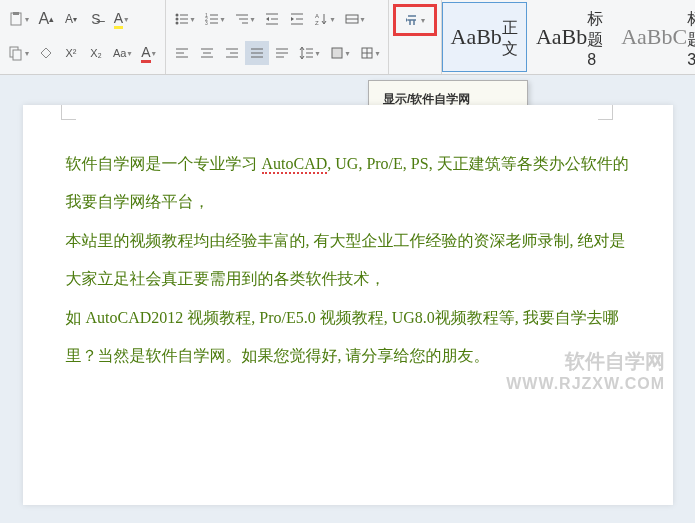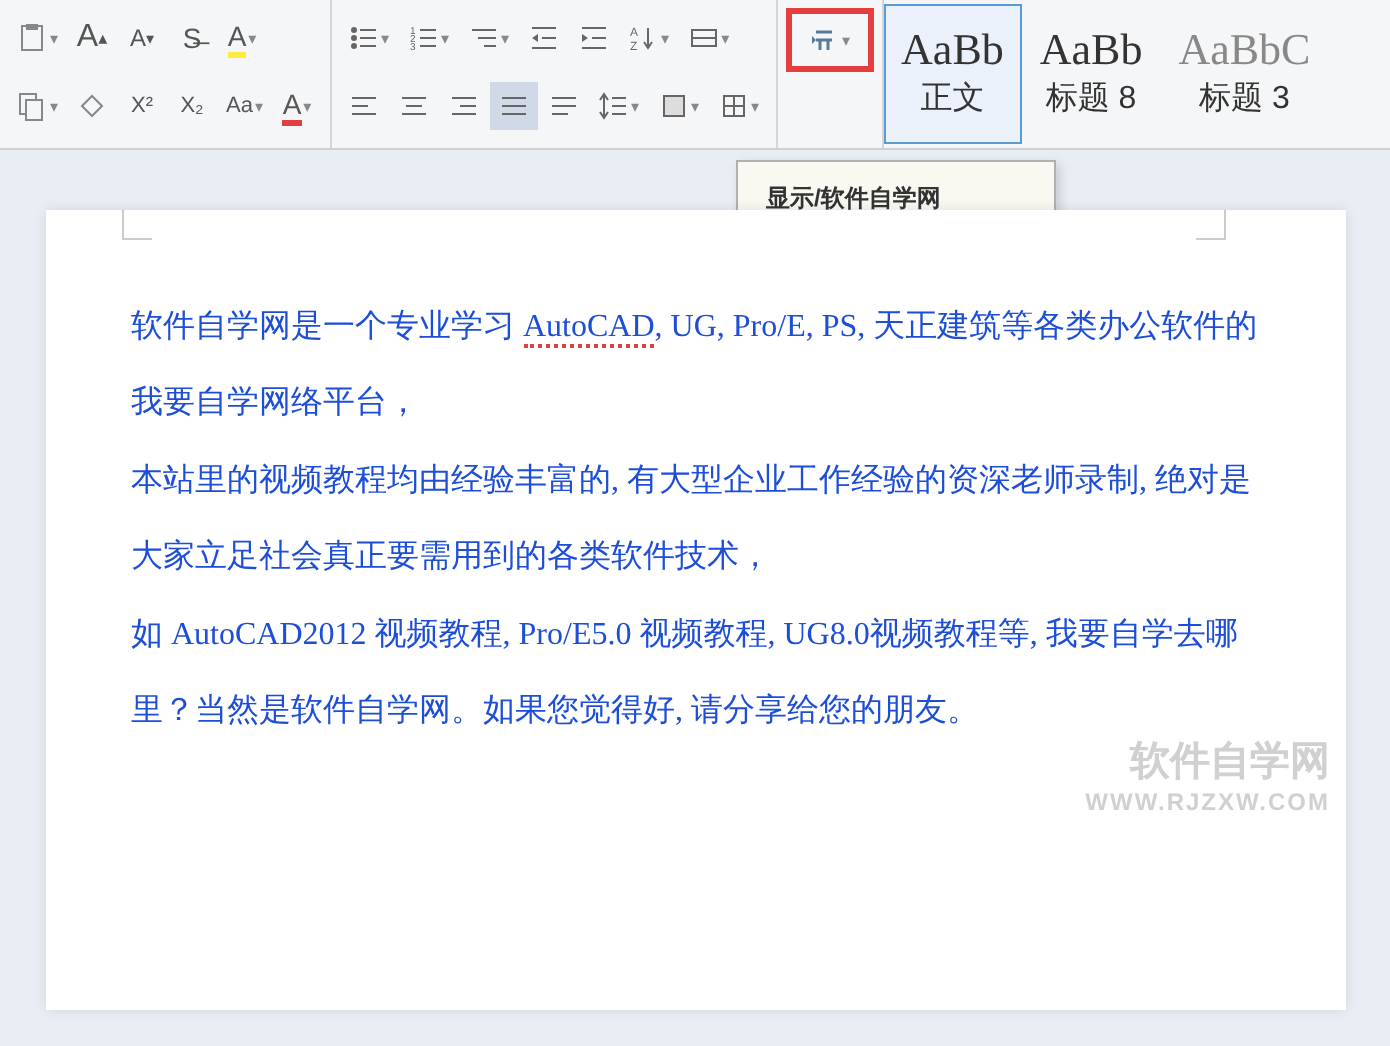--- a/index.html
+++ b/index.html
@@ -10,40 +10,40 @@
     .ribbon-group { display: flex; flex-direction: column; padding: 2px 4px; border-right: 1px solid #d5d5d5; }
     .btn-row { display: flex; align-items: center; gap: 1px; height: 34px; }
     
     .rbtn { display: flex; align-items: center; justify-content: center; min-width: 24px; height: 24px; padding: 2px 3px; cursor: pointer; color: #555; font-size: 14px; border: 1px solid transparent; }
     .rbtn svg { width: 16px; height: 16px; }
     .rbtn .dd { font-size: 8px; color: #888; margin-left: 1px; }
     
     .highlighted-btn { border: 3px solid #e63e3e !important; padding: 4px 6px; height: 32px; min-width: 44px; }
     
     .styles-group { display: flex; align-items: stretch; padding: 2px 0; }
-    .style-item { display: flex; flex-direction: column; align-items: center; justify-content: center; padding: 2px 8px; cursor: pointer; border: 1px solid transparent; }
+    .style-item { display: flex; align-items: center; justify-content: center; padding: 2px 8px; cursor: pointer; border: 1px solid transparent; }
     .style-item.selected { border: 1px solid #5a9bd5; background: #eaf1fa; }
     .style-preview { font-family: Georgia, serif; font-size: 22px; color: #888; line-height: 1; }
     .style-preview.dark { color: #333; }
     .style-label { font-size: 16px; color: #333; margin-top: 3px; }
     
     .tooltip { position: absolute; top: 80px; left: 368px; background: #f9f9f2; border: 1px solid #b0b0b0; padding: 10px 14px; width: 160px; box-shadow: 2px 2px 5px rgba(0,0,0,0.15); font-size: 12px; }
     .tooltip-title { font-weight: bold; color: #333; margin-bottom: 8px; }
     .tooltip-desc { color: #666; line-height: 1.5; }
     
     .doc-area { background: #e8eef4; padding: 30px 0 0 0; }
     .page { background: #fff; margin: 0 auto; width: 650px; min-height: 400px; padding: 30px 18px 20px 18px; box-shadow: 0 0 6px rgba(0,0,0,0.1); position: relative; }
     .page-corner-l { position: absolute; top: 0; left: 38px; width: 15px; height: 15px; border-left: 1px solid #ccc; border-bottom: 1px solid #ccc; }
     .page-corner-r { position: absolute; top: 0; right: 60px; width: 15px; height: 15px; border-right: 1px solid #ccc; border-bottom: 1px solid #ccc; }
     
-    .doc-text { font-size: 16px; color: #1d4ed8; line-height: 2.4; padding: 10px 25px; font-family: "SimSun", serif; }
+    .doc-text { font-size: 16px; color: #4d7c0f; line-height: 2.4; padding: 10px 25px; font-family: "SimSun", serif; }
     .doc-text .spell { border-bottom: 2px dotted #e04040; }
     
-    .watermark { position: absolute; right: 30px; bottom: 115px; color: #d0d0d0; font-size: 20px; font-weight: bold; font-family: Arial; text-align: right; pointer-events: none; }
-    .watermark .sub { font-size: 12px; letter-spacing: 1px; text-align: center; }
+    .watermark { position: absolute; right: 30px; bottom: 130px; color: #d0d0d0; font-size: 20px; font-weight: bold; font-family: Arial; text-align: right; pointer-events: none; }
+    .watermark .sub { font-size: 16px; letter-spacing: 1px; text-align: center; }
   </style>
 </head>
 <body>
 
 <div class="ribbon">
 
   <div class="ribbon-group">
     <div class="btn-row">
       <div class="rbtn">
           <svg viewBox="0 0 16 16">

